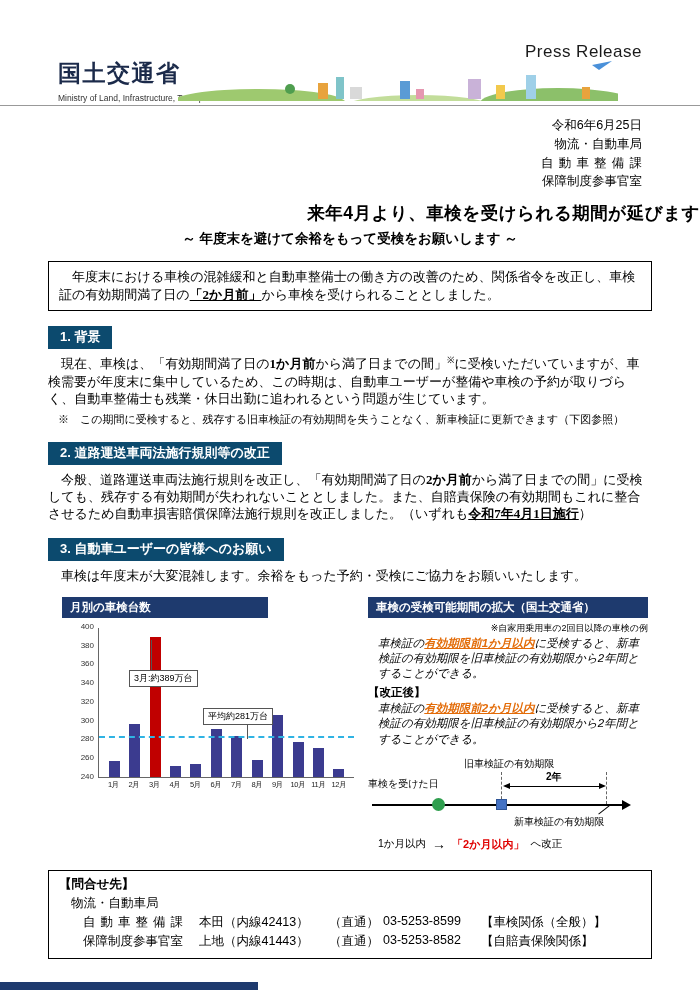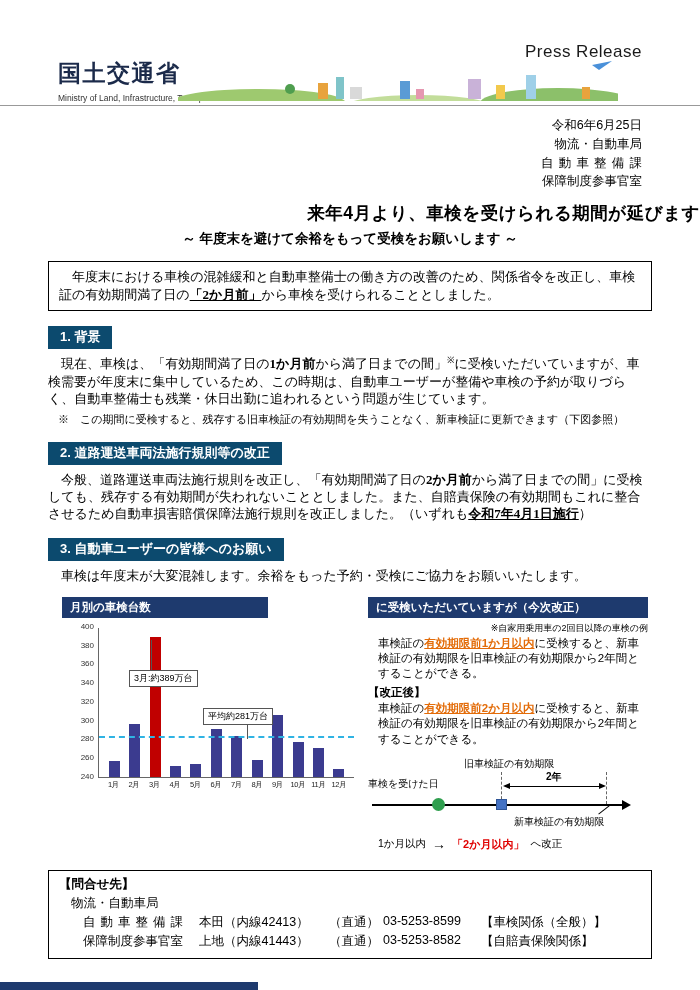--- a/index.html
+++ b/index.html
@@ -58,21 +58,21 @@
   .leader{position:absolute;width:1px;background:#555;z-index:2;}
   .leader-march{left:52px;top:12px;height:30px;}
   .leader-avg{left:148px;top:96px;height:15px;}
   .x-labels{display:flex;justify-content:space-between;width:256px;padding:0 5px;margin-top:2px;}
   .x-labels span{flex:1;text-align:center;font-size:7.5px;letter-spacing:-.5px;color:#222;}
   .fig-caption{font-size:8.5px;margin:7px 0 0 6px;color:#111;}
 
   
   .diag-note{text-align:right;font-size:9px;margin-top:4px;}
   .diag-label{font-weight:bold;font-size:11.5px;margin-top:4px;}
-  .diag-text{font-size:11.5px;line-height:1.32;margin:1px 0 0 10px;}
+  .diag-text{font-size:11.5px;line-height:1.32;margin:1px 0 0 10px;font-style:italic;}
   .em-orange{color:#e36c09;font-weight:bold;text-decoration:underline;}
 
   .timeline{position:relative;height:100px;margin-top:10px;}
   .tl-line{position:absolute;left:4px;top:47px;width:252px;border-top:2px solid #000;}
   .tl-arrowhead{position:absolute;left:254px;top:43px;width:0;height:0;
                 border-left:9px solid #000;border-top:5px solid transparent;border-bottom:5px solid transparent;}
   .tl-circle{position:absolute;left:64px;top:41px;width:13px;height:13px;border-radius:50%;background:#2f9e4e;}
   .tl-square{position:absolute;left:128px;top:42px;width:11px;height:11px;background:#4472c4;border:1px solid #2f5597;}
   .tl-dash{position:absolute;top:15px;height:32px;border-left:1px dashed #666;}
   .tl-dash1{left:133px;}
@@ -238,21 +238,21 @@
           <span>8月</span>
           <span>9月</span>
           <span>10月</span>
           <span>11月</span>
           <span>12月</span>
         </div>
     </div>
   </div>
 
   <div class="figure-right">
-    <div class="fig-title">に受検いただいていますが（今次改正）</div>
+    <div class="fig-title">車検の受検可能期間の拡大（国土交通省）</div>
     <div class="diag-note">※自家用乗用車の2回目以降の車検の例</div>
 
     <div class="diag-text">
       <span>車検証の</span><span class="em-orange">有効期限前1か月以内</span><span>に受検すると、新車検証の有効期限を旧車検証の有効期限から2年間とすることができる。</span>
     </div>
 
     <div class="diag-label">【改正後】</div>
     <div class="diag-text">
       <span>車検証の</span><span class="em-orange">有効期限前2か月以内</span><span>に受検すると、新車検証の有効期限を旧車検証の有効期限から2年間とすることができる。</span>
     </div>

